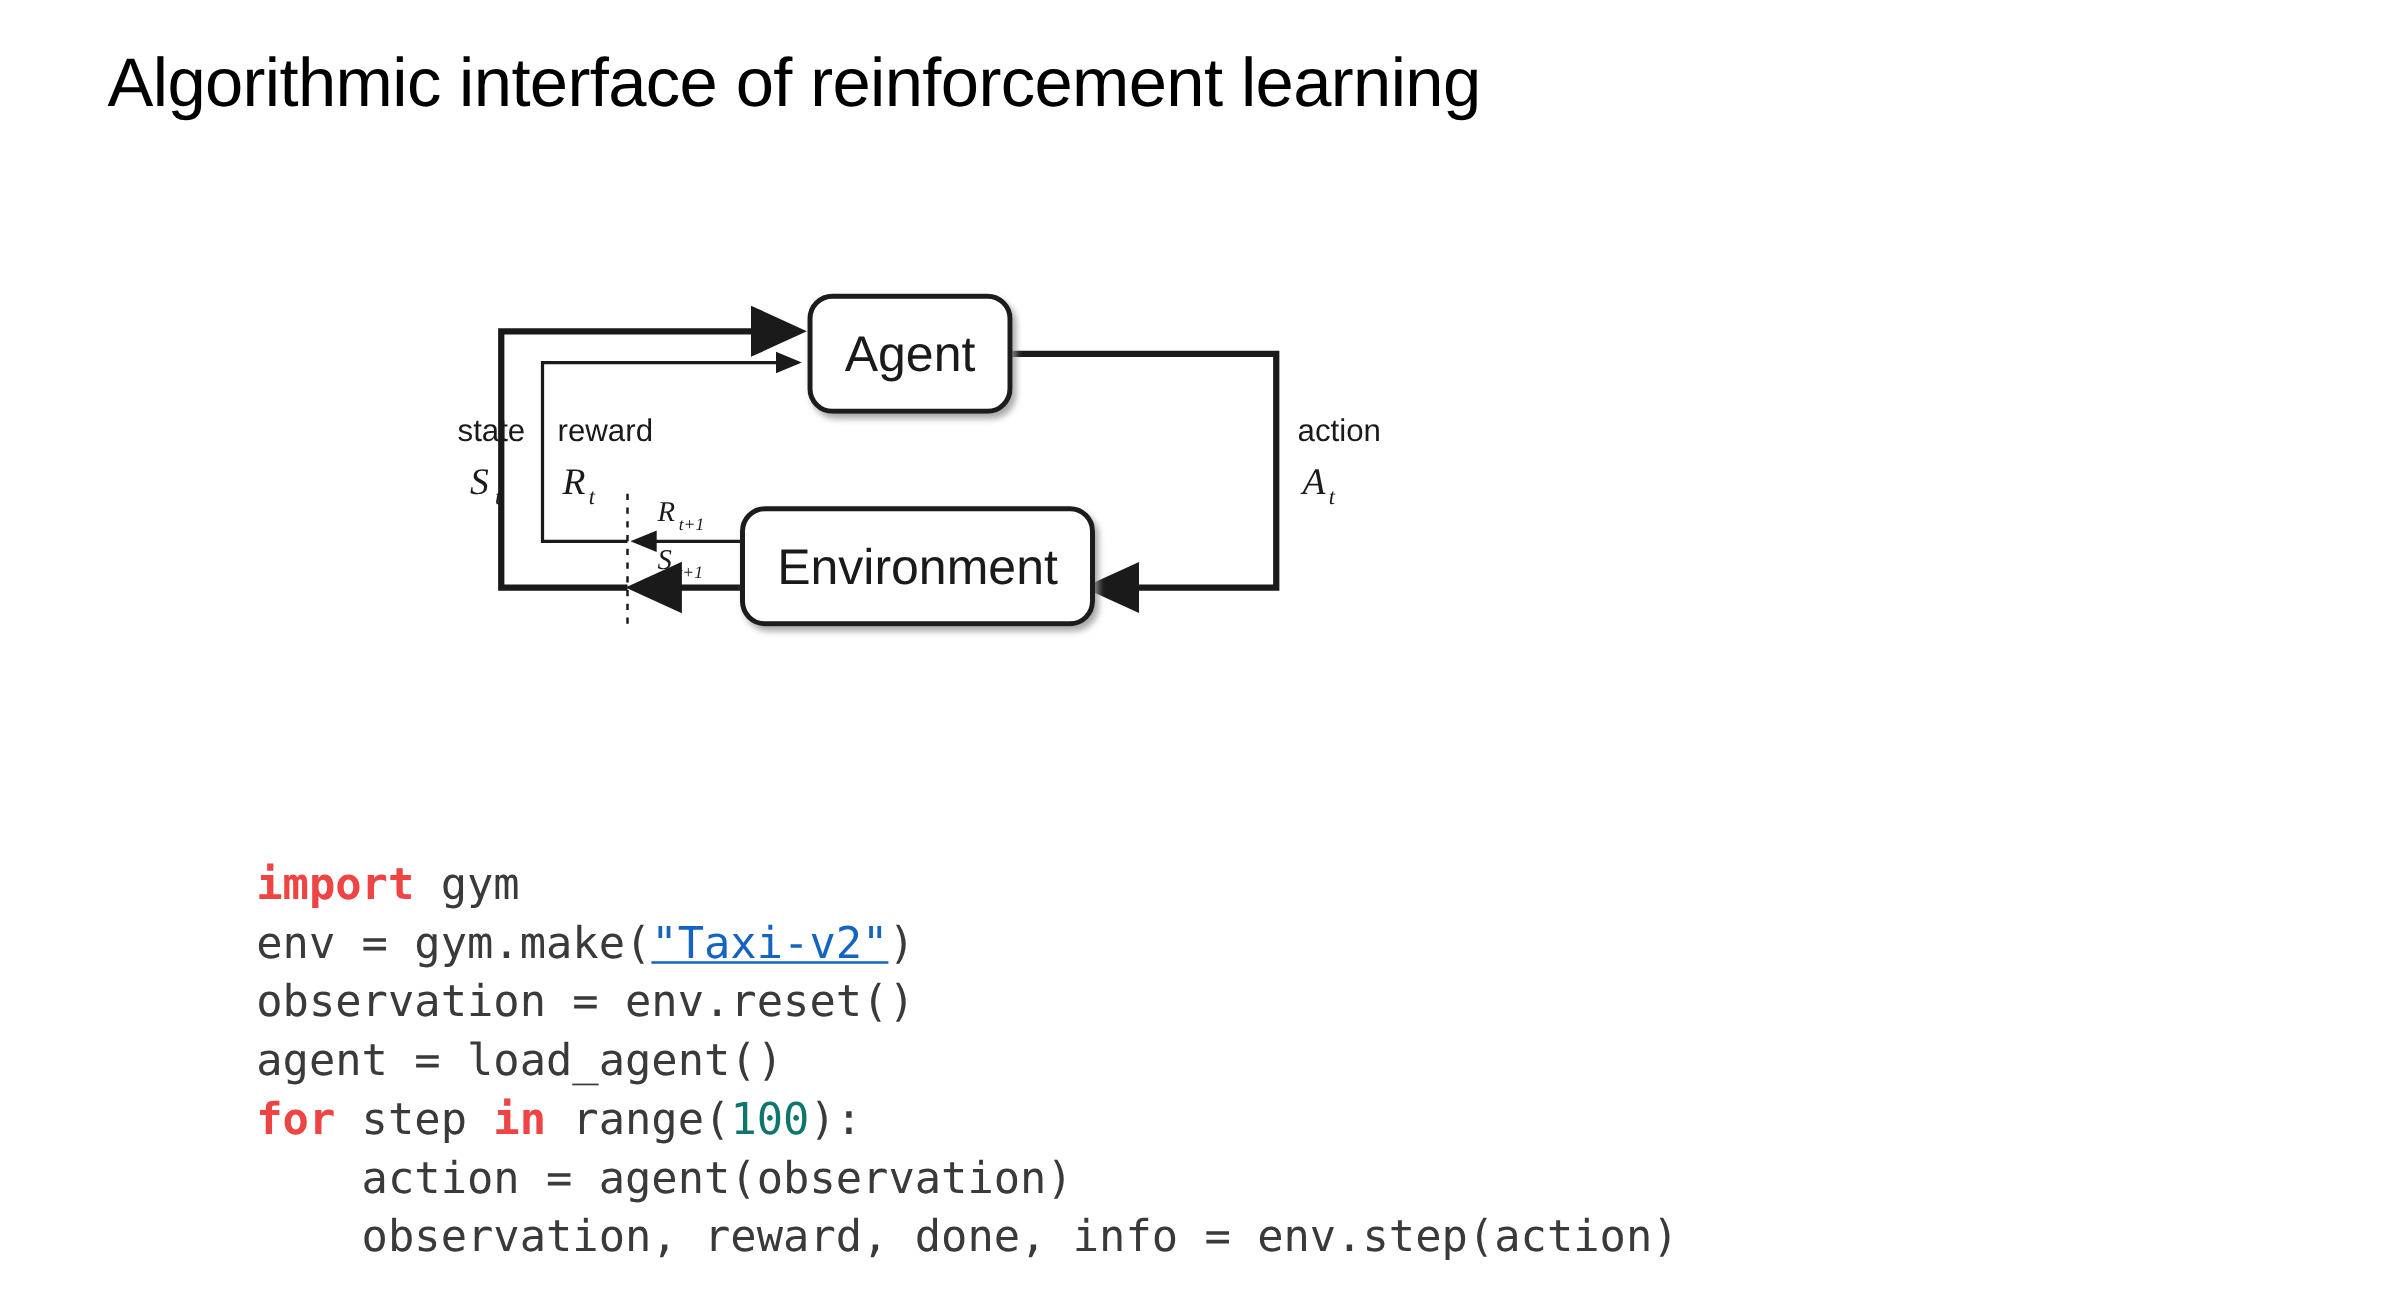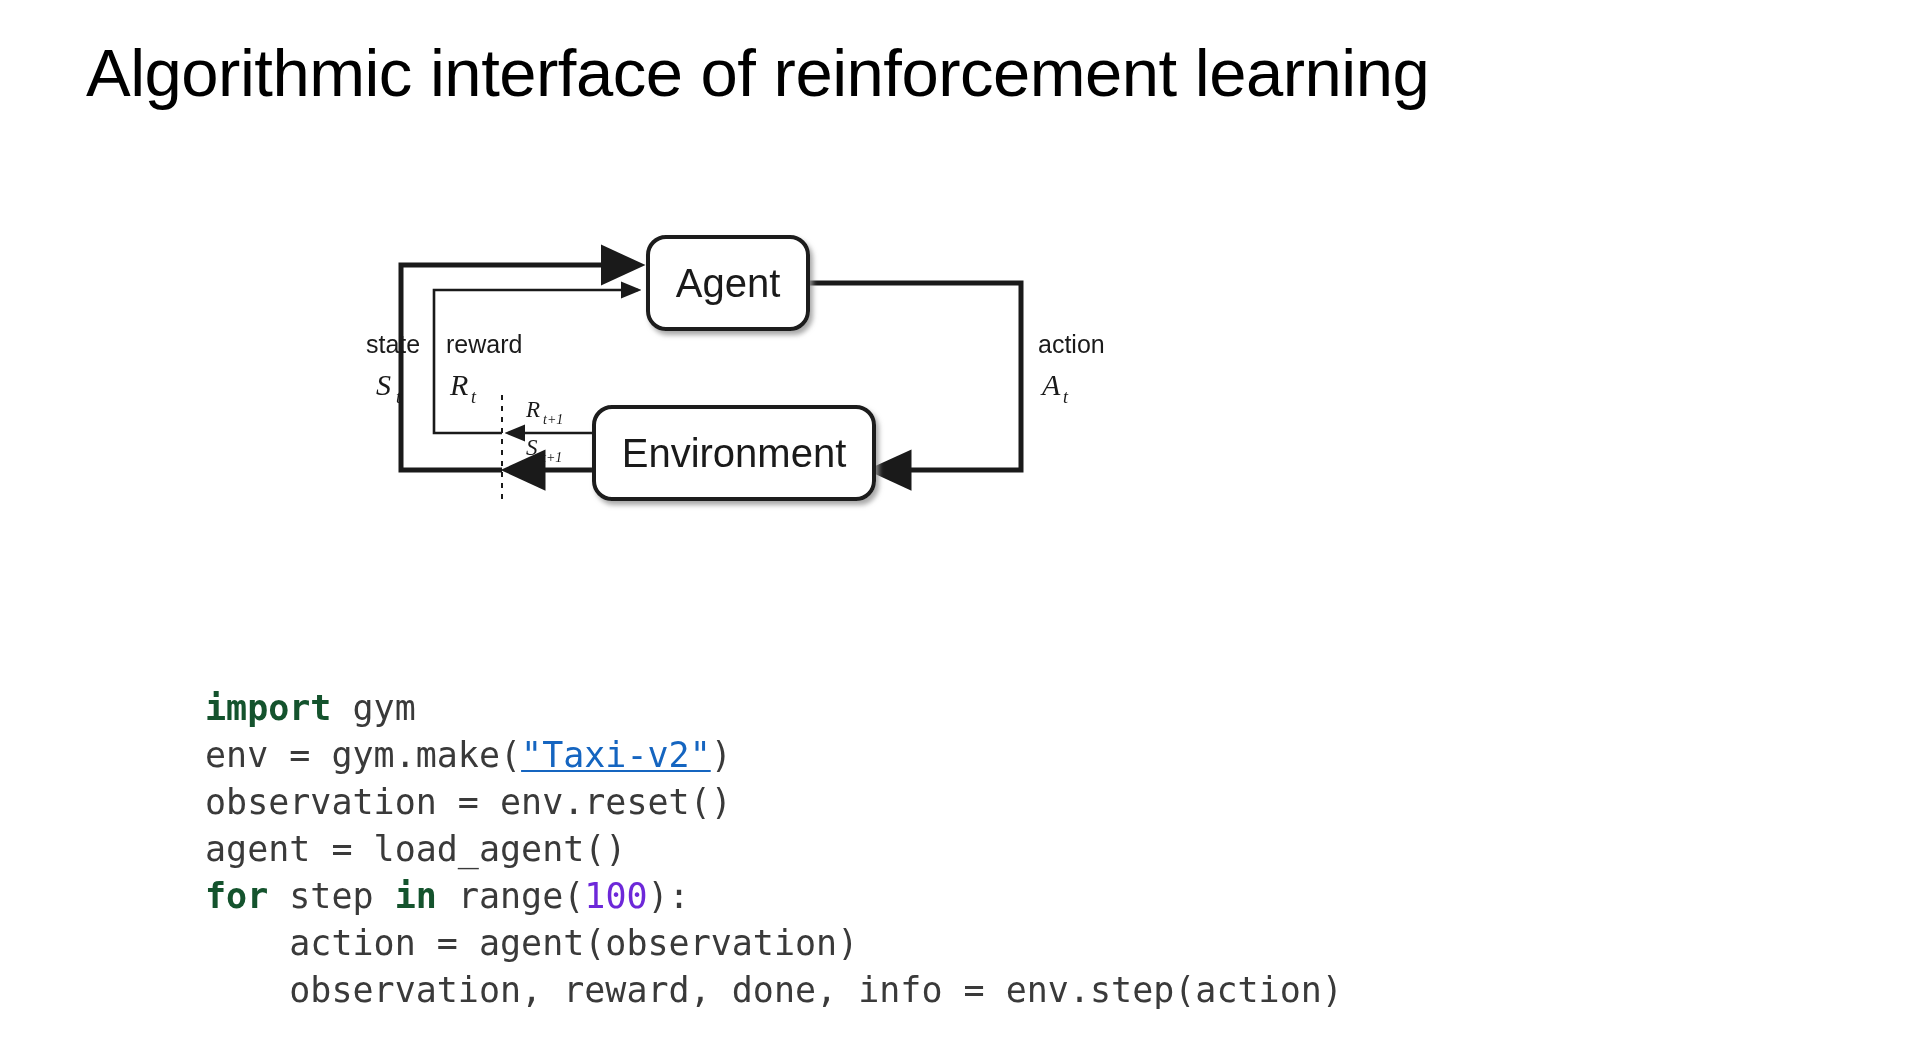--- a/index.html
+++ b/index.html
@@ -15,21 +15,21 @@
     overflow: hidden;
     position: relative;
   }
 
   
   #slide-title {
     position: absolute;
     left: 86px;
     top: 38px;
     width: 1760px;
-    font-size: 67px;
+    font-size: 55px;
     line-height: 1.05;
     font-weight: 400;
     letter-spacing: -0.5px;
     color: #000000;
     white-space: nowrap;
   }
 
   
   #rl-diagram {
     position: absolute;
@@ -81,22 +81,22 @@
     position: absolute;
     left: 205px;
     top: 685px;
     font-family: "DejaVu Sans Mono", "Liberation Mono", monospace;
     font-size: 35px;
     line-height: 47px;
     color: #3a3a3a;
     white-space: pre;
   }
   .code-line { white-space: pre; }
-  .kw { font-weight: bold; color: #14532d; }
-  .num { color: #6d28d9; }
+  .kw { font-weight: bold; color: #ef4444; }
+  .num { color: #0f766e; }
   .lnk {
     color: #1565c0;
     text-decoration: underline;
     text-decoration-thickness: 2px;
     text-underline-offset: 3px;
     cursor: pointer;
   }
 </style>
 </head>
 <body>

